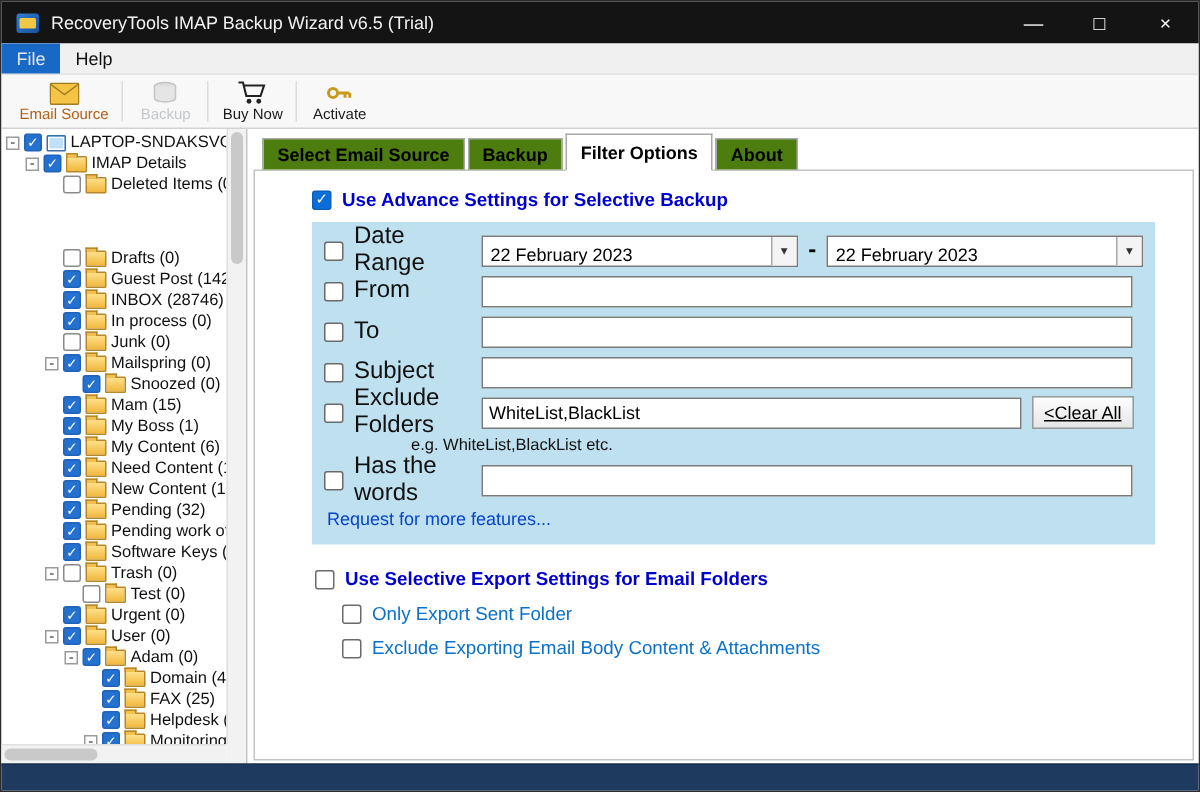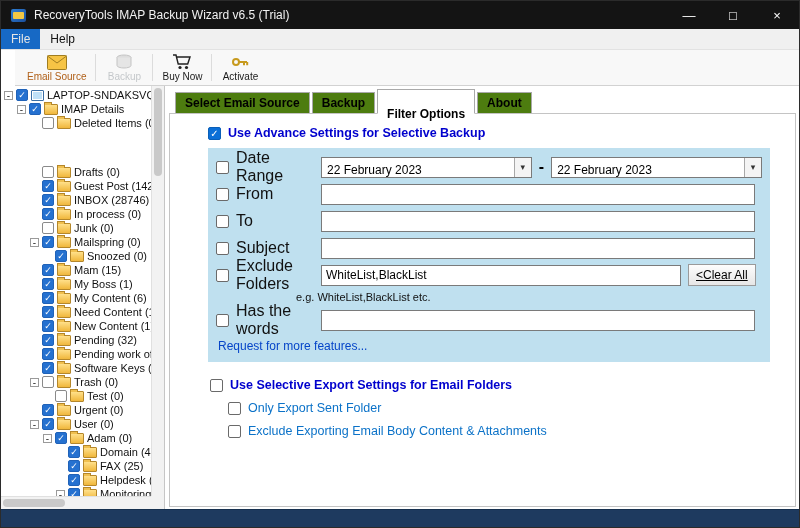--- a/index.html
+++ b/index.html
@@ -19,21 +19,21 @@
   .wbtn{width:44px;display:flex;align-items:center;justify-content:center;
     font-size:13px;color:#fff;cursor:default}
 
   
   .menubar{position:absolute;top:28px;left:0;right:0;height:21px;background:#f0f0f0;
     border-bottom:1px solid #e2e2e2;display:flex;align-items:stretch;font-size:12px}
   .menuitem{padding:0 10px;display:flex;align-items:center;color:#111}
   .menuitem.active{background:#1769c5;color:#e5e5e5}
 
   
-  .toolbar{position:absolute;top:49px;left:14px;right:0;height:36px;background:#f8f8f8;
+  .toolbar{position:absolute;top:49px;left:0;right:0;height:36px;background:#f8f8f8;
     border-bottom:1px solid #d2d2d2;display:flex;align-items:stretch;padding-left:5px}
   .titem{display:flex;flex-direction:column;align-items:center;justify-content:center;
     padding:2px 7px;font-size:10px;gap:1px;min-width:52px}
   .titem .ticon{height:16px;display:flex;align-items:flex-end}
   .tsep{width:1px;background:#dcdcdc;margin:4px 2px}
   .lbl-email{color:#b06019}
   .lbl-backup{color:#9aa0a6}
   .lbl-dark{color:#1a1a1a}
   .dis{opacity:.55}
 
@@ -61,21 +61,21 @@
   .hscroll{position:absolute;left:0;right:13px;bottom:0;height:13px;background:#f2f2f2;
     border-top:1px solid #e0e0e0}
   .hthumb{position:absolute;left:2px;top:2px;bottom:2px;width:62px;background:#c9c9c9;border-radius:4px}
   .scorner{position:absolute;right:0;bottom:0;width:13px;height:13px;background:#f2f2f2}
 
   
   .main{position:absolute;top:85px;left:165px;right:0;bottom:18px;background:#fff}
   .tabstrip{display:flex;align-items:flex-end;padding:3px 0 0 9px;height:27px;position:relative;z-index:2}
   .tab{font-size:12px;font-weight:bold;color:#000;background:#4d7c0f;border:1px solid #a9a9a9;
     border-bottom:none;margin-right:2px;height:21px;padding:3px 9px 0}
-  .tab.active{background:#fff;height:25px;padding-top:17px;margin-bottom:-1px;border-bottom:1px solid #fff}
+  .tab.active{background:#fff;height:25px;padding-top:5px;margin-bottom:-1px;border-bottom:1px solid #fff}
   .tabpage{position:absolute;top:27px;left:3px;right:3px;bottom:2px;background:#fff;
     border:1px solid #c4c4c4;padding:10px 0 0 36px;overflow:hidden}
 
   .hdr-row{display:flex;align-items:center;gap:7px;margin:2px 0 8px 2px}
   .cb{width:13px;height:13px;flex:none;border:1px solid #6a6a6a;background:#fff;border-radius:2px;
     color:#fff;font-size:10px;line-height:12px;text-align:center}
   .cb.on{background:#0b6fd7;border-color:#0a5fb8}
   .bluehdr{color:#0000cd;font-weight:bold;font-size:12.5px}
 
   .panel{background:#bfe0ef;width:562px;margin-left:2px;padding:8px 8px 8px 8px}
@@ -87,21 +87,21 @@
   .excl{width:360px}
   .datecombo{width:214px;height:21px;border:1px solid #7a7a7a;background:#fff;display:flex;
     align-items:flex-end;font-size:12px}
   .datetext{flex:1;padding-left:5px}
   .datebtn{width:17px;align-self:stretch;border-left:1px solid #a8a8a8;display:flex;align-items:center;
     justify-content:center;font-size:9px;color:#333;background:#f4f4f4}
   .dash{margin:0 7px;font-weight:bold}
   .clearbtn{margin-left:7px;height:22px;padding:0 7px;border:1px solid #9a9a9a;
     background:linear-gradient(#fdfdfd,#e6e6e6);font-size:12px;font-family:inherit;
     text-decoration:underline;white-space:nowrap}
-  .hint{font-size:11px;margin:1px 0 6px 80px;color:#111}
+  .hint{font-size:11px;margin:1px 0 6px 58px;color:#111}
   .reqlink{color:#0645c8;font-size:12px;margin:3px 0 0 2px;display:inline-block}
 
   .export{margin:16px 0 0 2px}
   .subopt{display:flex;align-items:center;gap:7px;margin:9px 0 0 20px;color:#0b72c8;font-size:12.5px}
 
   
   .statusbar{position:absolute;left:0;right:0;bottom:0;height:18px;background:#1e3a5f;
     border-top:1px solid #16304f}
 </style>
 </head>

